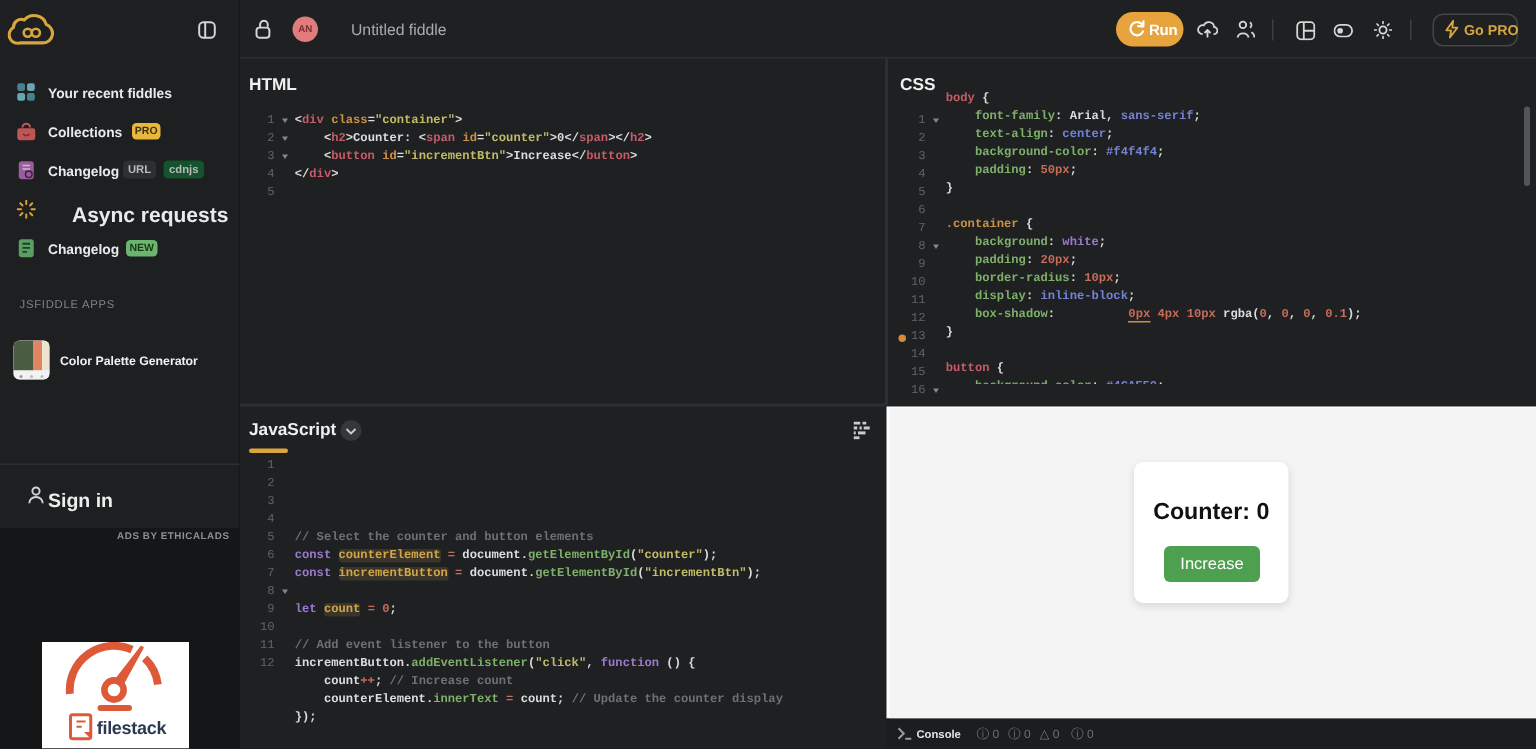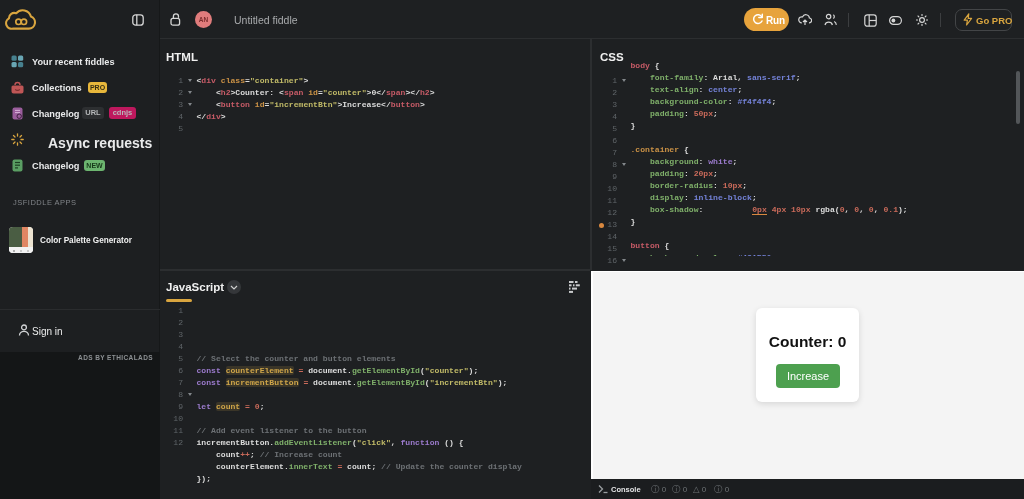--- a/index.html
+++ b/index.html
@@ -55,21 +55,21 @@
   <div class="abs" style="left:88px;top:82px;width:19px;height:11px;background:#e8b73b;border-radius:3px;color:#3a3214;font-size:7px;font-weight:700;text-align:center;line-height:11px;">PRO</div>
 
   <svg class="abs" style="left:11px;top:107px;" width="13" height="13" viewBox="0 0 13 13">
     <rect x="1.5" y="0.5" width="10" height="12" rx="2" fill="#9a5d9c"></rect>
     <line x1="4" y1="3.4" x2="9" y2="3.4" stroke="#d7b3d8" stroke-width="1"></line>
     <line x1="4" y1="5.6" x2="9" y2="5.6" stroke="#d7b3d8" stroke-width="1"></line>
     <circle cx="8.2" cy="9.2" r="2.2" fill="none" stroke="#3d1f3e" stroke-width="1"></circle>
   </svg>
   <div class="abs" style="left:32px;top:109px;font-size:9.2px;font-weight:700;color:#e9eaeb;">Changelog</div>
   <div class="abs" style="left:82px;top:107px;width:22px;height:12px;background:#2d2f31;border-radius:3px;color:#b7b9bb;font-size:7.5px;font-weight:700;text-align:center;line-height:12px;">URL</div>
-  <div class="abs" style="left:109px;top:107px;width:27px;height:12px;background:#be185d;border-radius:3px;color:#b7b9bb;font-size:7.5px;font-weight:700;text-align:center;line-height:12px;">cdnjs</div>
+  <div class="abs" style="left:109px;top:107px;width:27px;height:12px;background:#14532d;border-radius:3px;color:#b7b9bb;font-size:7.5px;font-weight:700;text-align:center;line-height:12px;">cdnjs</div>
 
   <svg class="abs" style="left:11px;top:133px;" width="13" height="13" viewBox="0 0 13 13">
     <g stroke="#d9a53f" stroke-width="1.3" stroke-linecap="round">
       <line x1="6.5" y1="0.8" x2="6.5" y2="3.0"></line>
       <line x1="6.5" y1="10.0" x2="6.5" y2="12.2"></line>
       <line x1="0.8" y1="6.5" x2="3.0" y2="6.5"></line>
       <line x1="10.0" y1="6.5" x2="12.2" y2="6.5"></line>
       <line x1="2.5" y1="2.5" x2="4.0" y2="4.0"></line>
       <line x1="9.0" y1="9.0" x2="10.5" y2="10.5"></line>
       <line x1="2.5" y1="10.5" x2="4.0" y2="9.0"></line>
@@ -98,25 +98,43 @@
     <div class="abs" style="left:11px;top:22.5px;width:2px;height:2px;border-radius:50%;background:#bbb;"></div>
     <div class="abs" style="left:18px;top:22.5px;width:2px;height:2px;border-radius:50%;background:#bbb;"></div>
   </div>
   <div class="abs" style="left:40px;top:236px;font-size:8.2px;font-weight:700;color:#f0f0f0;">Color Palette Generator</div>
 
   <div class="abs" style="left:0;top:309px;width:160px;height:1px;background:#2a2c2e;"></div>
   <svg class="abs" style="left:18px;top:324px;" width="12" height="13" viewBox="0 0 12 13">
     <circle cx="6" cy="3.4" r="2.4" fill="none" stroke="#d0d2d4" stroke-width="1.3"></circle>
     <path d="M1.5 11.5 a4.5 4.2 0 0 1 9 0" fill="none" stroke="#d0d2d4" stroke-width="1.3"></path>
   </svg>
-  <div class="abs" style="left:32px;top:326px;font-size:10px;font-weight:400;color:#eceded;">Sign in</div>
+  <div class="abs" style="left:32px;top:326px;font-size:13px;font-weight:700;color:#eceded;">Sign in</div>
 
   <div class="abs" style="left:0;top:352px;width:160px;height:147px;background:#141617;"></div>
   <div class="abs" style="left:0;top:354px;width:153px;font-size:6.5px;font-weight:700;letter-spacing:0.4px;color:#8d9194;text-align:right;">ADS BY ETHICALADS</div>
 
+  <div class="abs" style="left:28px;top:428px;width:98px;height:71px;background:#ffffff;">
+    <svg class="abs" style="left:0;top:0;" width="98" height="71" viewBox="0 0 98 71">
+      <g stroke="#dd5937" fill="none">
+        <path d="M18.6 34.6 A 29.5 29.5 0 0 1 60.0 5.05" stroke-width="5.2"></path>
+        <path d="M68.5 10.8 A 29.5 29.5 0 0 1 77.3 28.4" stroke-width="5.2"></path>
+      </g>
+      <path d="M51.3 34.2 L68.0 3.7 L66.0 2.3 L44.7 29.8 Z" fill="#dd5937"></path>
+      <circle cx="48" cy="32" r="6.4" fill="#ffffff" stroke="#dd5937" stroke-width="4.4"></circle>
+      <rect x="37" y="42" width="23" height="4" rx="2" fill="#dd5937"></rect>
+      <g>
+        <rect x="19" y="48.5" width="13.5" height="16" rx="1.5" fill="none" stroke="#dd5937" stroke-width="2"></rect>
+        <path d="M28 60 l4.5 0 l0 4.5 Z" fill="#dd5937"></path>
+        <line x1="23" y1="53" x2="29" y2="53" stroke="#dd5937" stroke-width="1.4"></line>
+        <line x1="23" y1="56.5" x2="26.5" y2="56.5" stroke="#dd5937" stroke-width="1.4"></line>
+      </g>
+      <text x="36.5" y="61.5" font-family="Liberation Sans" font-size="12" font-weight="700" fill="#2c3850" letter-spacing="-0.2">filestack</text>
+    </svg>
+  </div>
 
   <div class="abs" style="left:160px;top:38px;width:864px;height:1px;background:#2c2e30;"></div>
 
   <svg class="abs" style="left:170px;top:13px;" width="12" height="13" viewBox="0 0 12 13">
     <rect x="1" y="5.4" width="8.6" height="6.8" rx="2" fill="none" stroke="#d6d6d6" stroke-width="1.3"></rect>
     <path d="M3.4 5.2 V3.4 a2.55 2.55 0 0 1 5.1 0 V4.3" fill="none" stroke="#d6d6d6" stroke-width="1.3" stroke-linecap="round"></path>
   </svg>
 
   <div class="abs" style="left:195px;top:11px;width:17px;height:17px;border-radius:50%;background:#e07c7c;color:#7c2d2d;font-size:6.5px;font-weight:700;text-align:center;line-height:17px;">AN</div>
   <div class="abs" style="left:218px;top:14px;font-size:10.5px;color:#a9abad;margin-left:16px;">Untitled fiddle</div>

